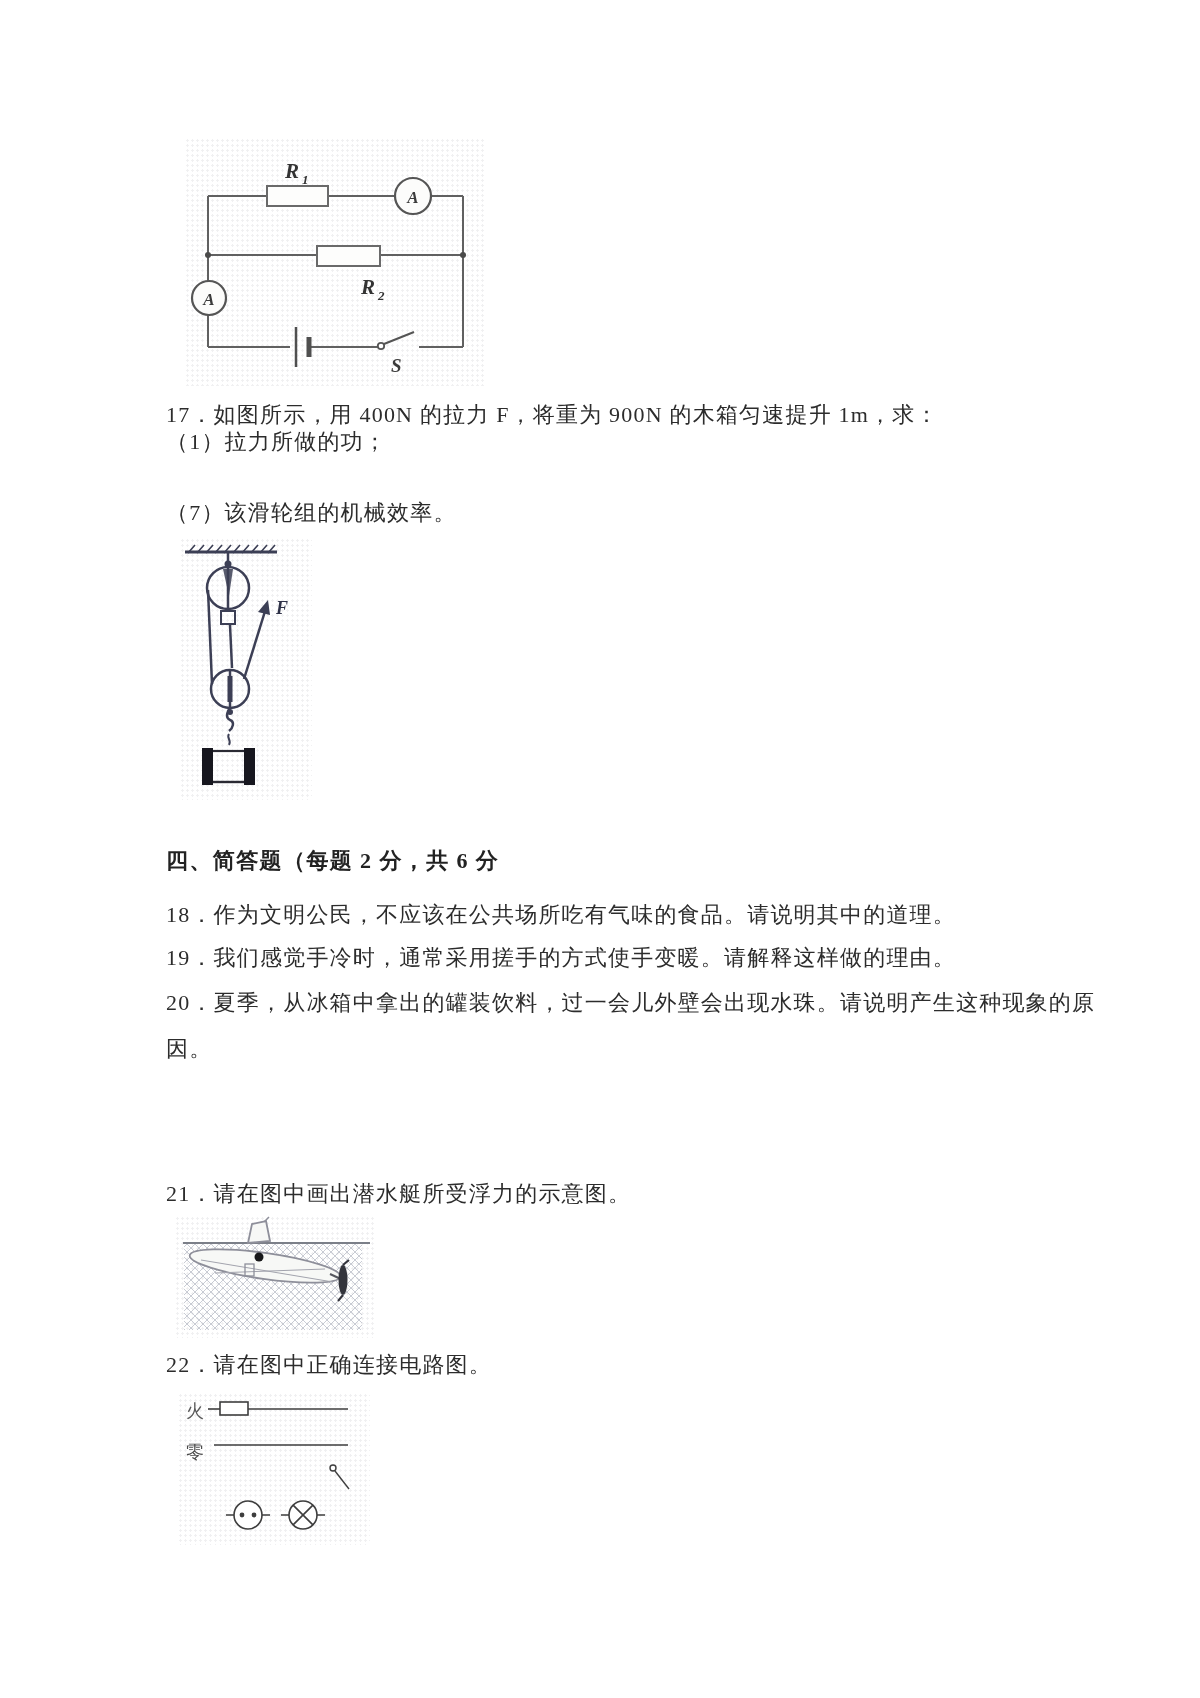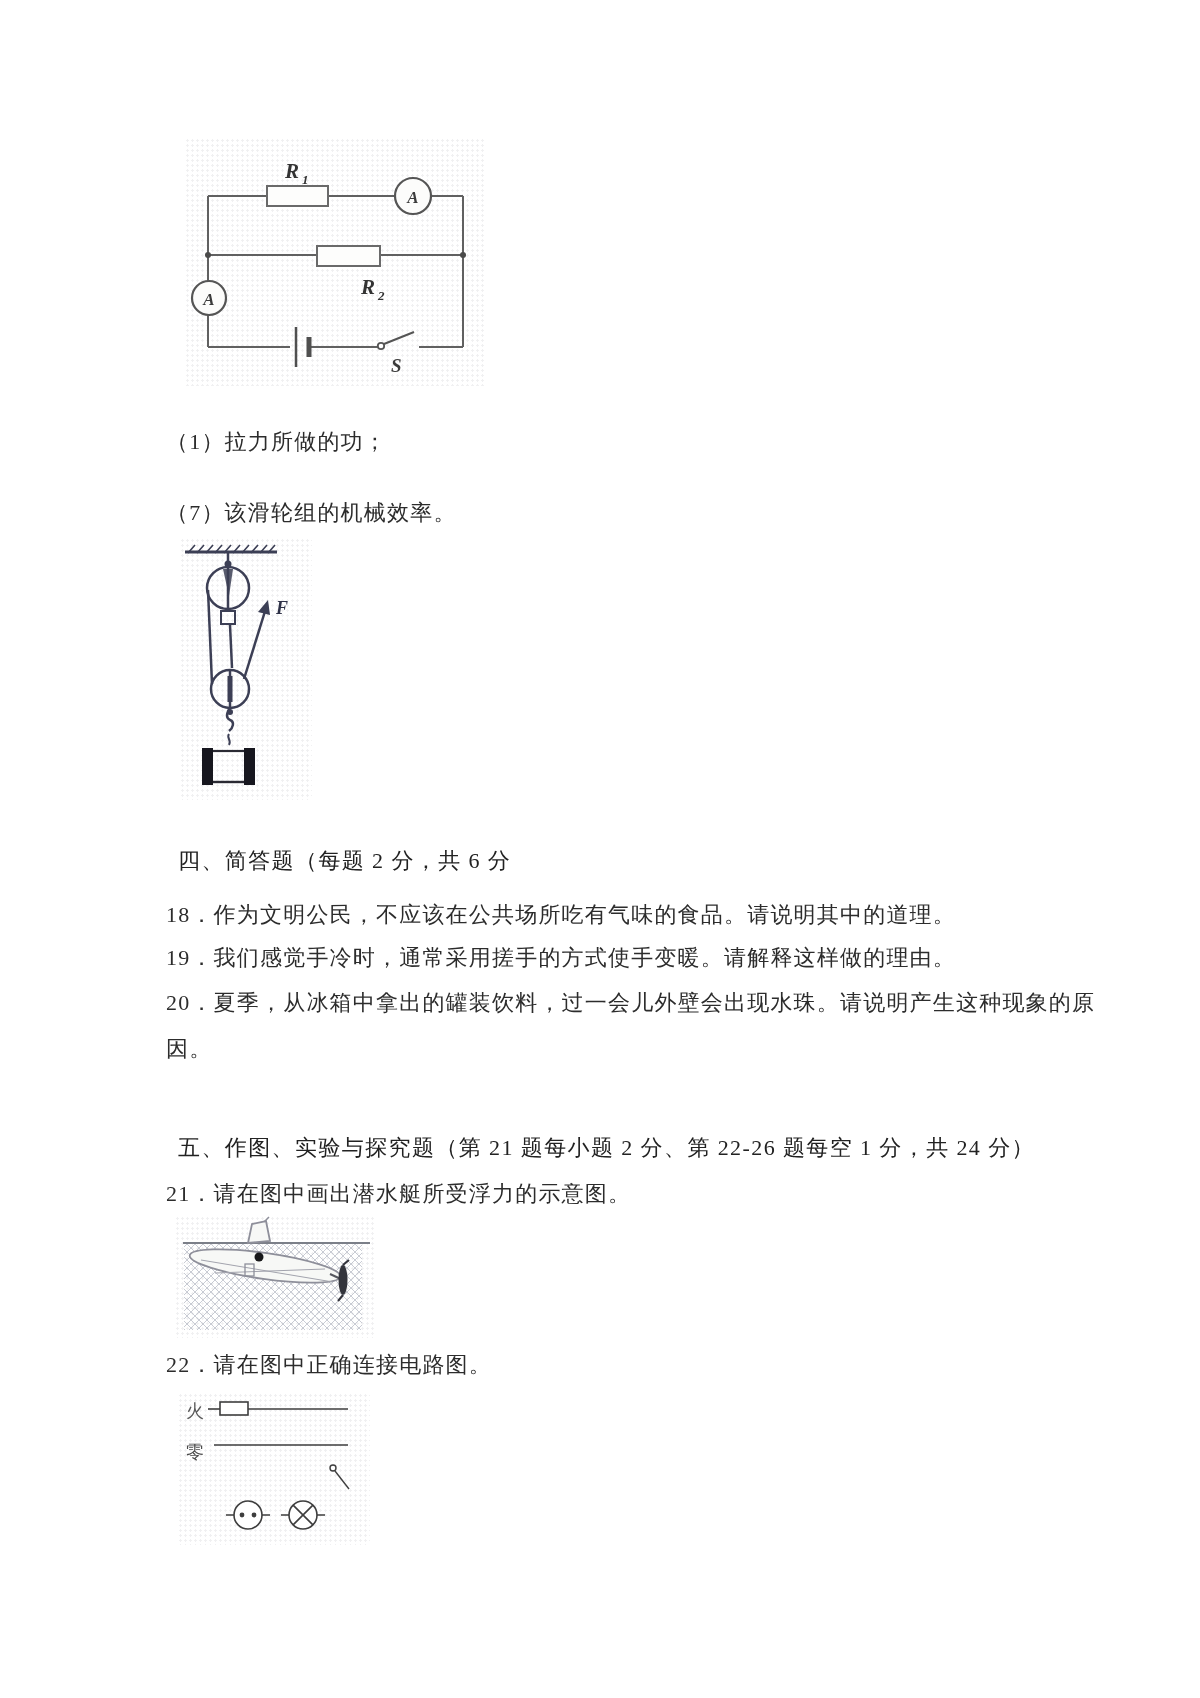--- a/index.html
+++ b/index.html
@@ -15,24 +15,23 @@
   .line{
     position:absolute;
     left:166px;
     font-size:22px;
     line-height:30px;
     letter-spacing:1.2px;
     white-space:nowrap;
     color:#2c2c2c;
   }
   .heading{
-    font-weight:400;
+    font-weight:700;
     letter-spacing:1.4px;
     color:#222;
-    margin-left:12px;
   }
   .fig{
     position:absolute;
     background-image:radial-gradient(rgba(110,110,125,0.10) 1px, transparent 1.2px);
     background-size:5px 5px;
   }
   .fig svg{display:block;width:100%;height:100%;}
   text{font-family:"Liberation Serif","DejaVu Serif",serif;}
 </style>
 </head>
@@ -76,20 +75,21 @@
       </g>
 
       <text x="100" y="40" font-size="21" font-style="italic" font-weight="bold" fill="#333333">R</text>
       <text x="117" y="46" font-size="13" font-style="italic" font-weight="bold" fill="#333333">1</text>
       <text x="176" y="156" font-size="21" font-style="italic" font-weight="bold" fill="#333333">R</text>
       <text x="193" y="162" font-size="13" font-style="italic" font-weight="bold" fill="#333333">2</text>
       <text x="206" y="234" font-size="19" font-style="italic" font-weight="bold" fill="#3b3b3b">S</text>
     </svg>
   </div>
 
+  <div class="line" style="top:400px;">17．如图所示，用 400N 的拉力 F，将重为 900N 的木箱匀速提升 1m，求：</div>
   <div class="line" style="top:427px;">（1）拉力所做的功；</div>
   <div class="line" style="top:498px;">（7）该滑轮组的机械效率。</div>
 
   <div class="fig" style="left:180px;top:538px;width:132px;height:262px;">
     <svg viewBox="0 0 132 262">
 
       <g stroke="#3c3f55">
         <path d="M5,14 H97" stroke-width="3" fill="none"></path>
         <path d="M8,15 l7,-8 M17,15 l7,-8 M26,15 l7,-8 M35,15 l7,-8 M44,15 l7,-8 M53,15 l7,-8 M62,15 l7,-8 M71,15 l7,-8 M80,15 l7,-8 M88,15 l7,-8" stroke-width="1.6" fill="none"></path>
       </g>
@@ -129,21 +129,20 @@
       </g>
     </svg>
   </div>
 
   <div class="line heading" style="top:846px;">四、简答题（每题 2 分，共 6 分</div>
   <div class="line" style="top:900px;">18．作为文明公民，不应该在公共场所吃有气味的食品。请说明其中的道理。</div>
   <div class="line" style="top:943px;">19．我们感觉手冷时，通常采用搓手的方式使手变暖。请解释这样做的理由。</div>
   <div class="line" style="top:988px;">20．夏季，从冰箱中拿出的罐装饮料，过一会儿外壁会出现水珠。请说明产生这种现象的原</div>
   <div class="line" style="top:1034px;">因。</div>
 
-  <div class="line heading" style="top:1133px;">五、作图、实验与探究题（第 21 题每小题 2 分、第 22-26 题每空 1 分，共 24 分）</div>
   <div class="line" style="top:1179px;">21．请在图中画出潜水艇所受浮力的示意图。</div>
 
   <div class="fig" style="left:175px;top:1216px;width:200px;height:122px;">
     <svg viewBox="0 0 200 122">
       <defs>
         <pattern id="waterHatch" width="8" height="8" patternUnits="userSpaceOnUse">
           <path d="M0,8 L8,0 M0,0 L8,8" stroke="#b8bcc6" stroke-width="0.9" fill="none"></path>
         </pattern>
       </defs>
       <rect x="9" y="27" width="178" height="87" fill="url(#waterHatch)" opacity="0.85"></rect>

